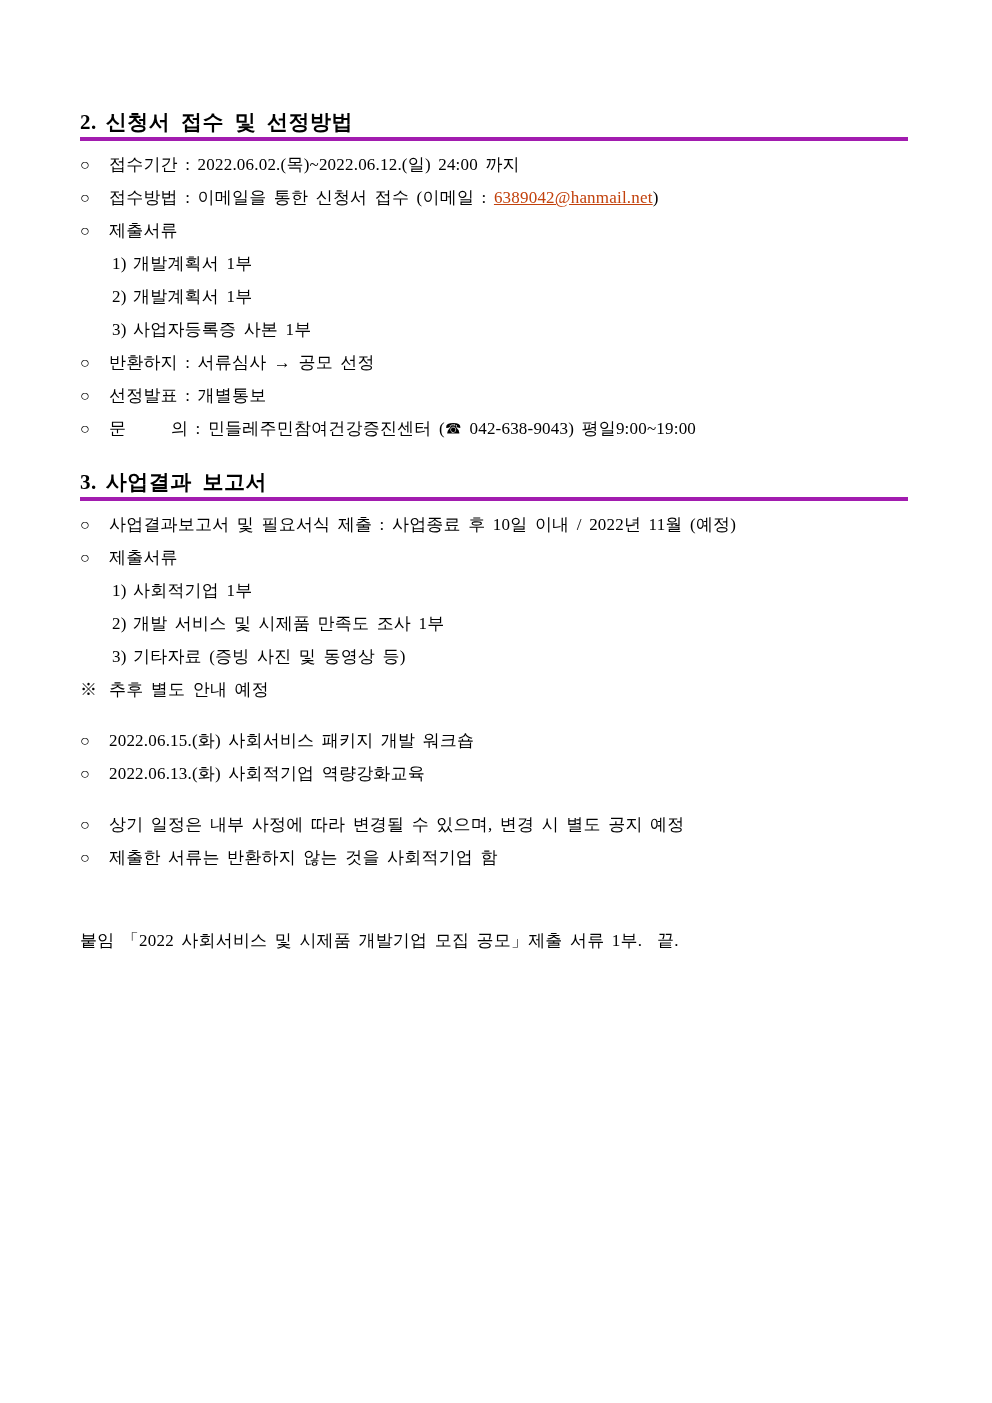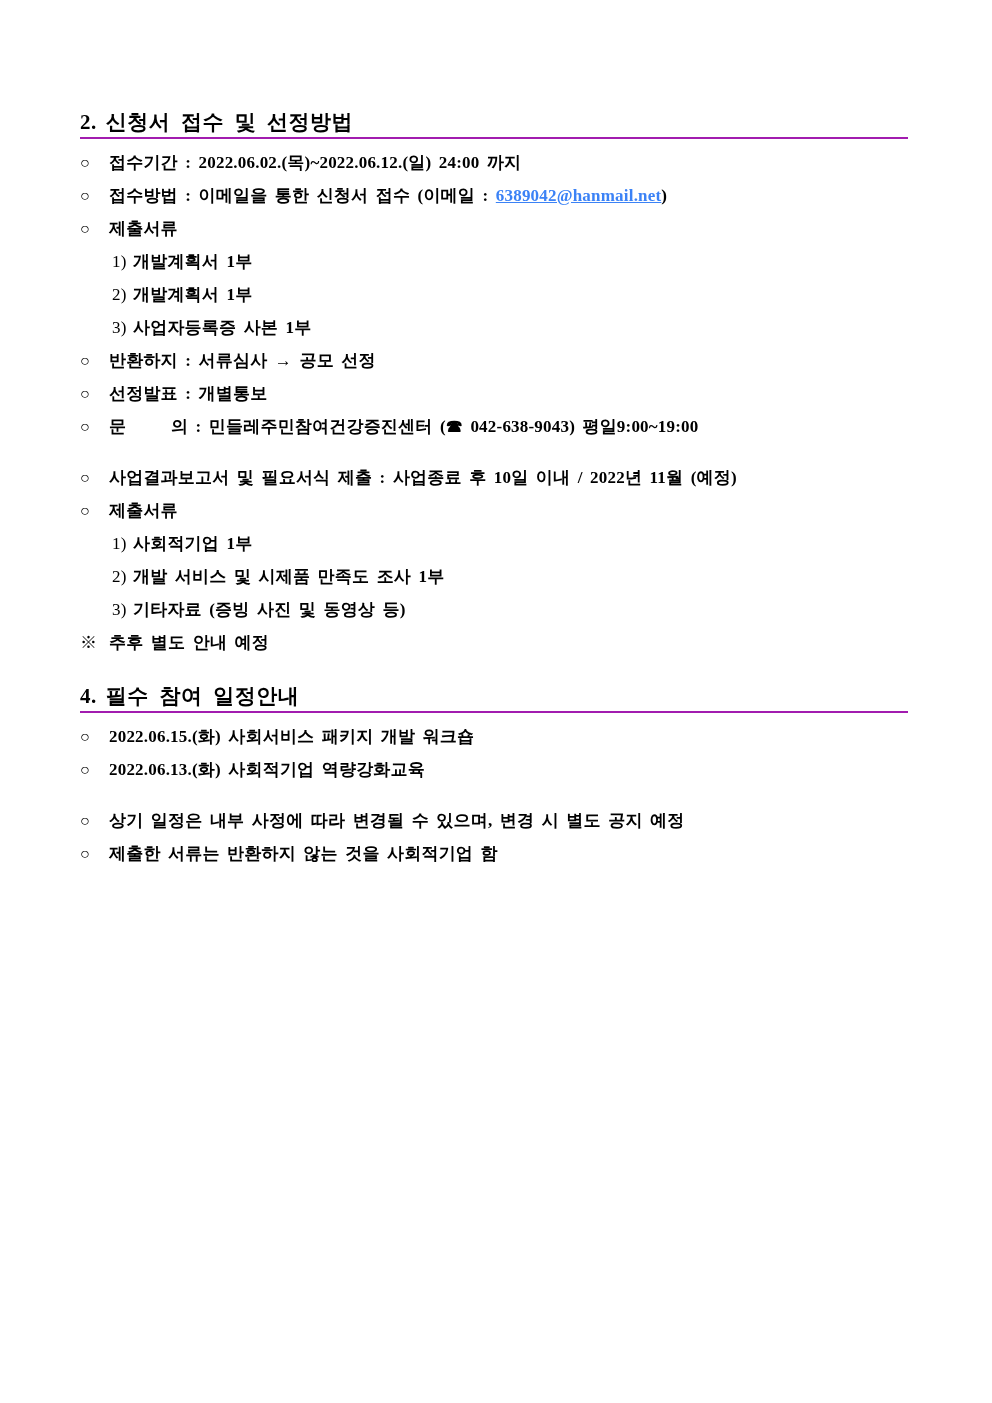--- a/index.html
+++ b/index.html
@@ -14,42 +14,42 @@
   main.doc-page {
     padding: 110px 84px 0 80px;
   }
   .doc-section + .doc-section { margin-top: 31px; }
   .section-heading {
     font-size: 21px;
     font-weight: 700;
     line-height: 25px;
     letter-spacing: 0.5px;
     word-spacing: 5px;
-    border-bottom: 2px solid #a21caf;
+    border-bottom: 4px solid #a21caf;
     padding-bottom: 2px;
     margin-bottom: 14px;
   }
   .section-number { display: inline-block; margin-right: 9px; }
   .doc-line {
     display: flex;
     align-items: baseline;
     font-size: 17px;
     line-height: 20px;
     margin-bottom: 13px;
     white-space: pre-wrap;
     word-spacing: 3px;
     letter-spacing: 0.2px;
   }
   .doc-line > .marker { flex: 0 0 29px; width: 29px; }
   .doc-line.bullet > .marker { font-size: 16px; }
   .doc-line.numbered { padding-left: 32px; }
   .doc-line.numbered > .marker { flex: 0 0 21px; width: 21px; }
-  .line-text { flex: 1 1 auto; font-weight: bold; }
+  .line-text { flex: 1 1 auto; }
   a.email-link {
-    color: #3b82f6;
+    color: #c2410c;
     text-decoration: underline;
     cursor: pointer;
   }
   .closing {
     margin-top: 63px;
     font-size: 17px;
     line-height: 20px;
     word-spacing: 3px;
     letter-spacing: 0.2px;
     white-space: pre-wrap;
@@ -66,29 +66,30 @@
       <div class="doc-line bullet"><span class="marker">○</span><span class="line-text"><span>접수방법 : 이메일을 통한 신청서 접수 (이메일 : </span><a class="email-link">6389042@hanmail.net</a><span>)</span></span></div>
       <div class="doc-line bullet"><span class="marker">○</span><span class="line-text"><span>제출서류</span></span></div>
       <div class="doc-line numbered"><span class="marker">1)</span><span class="line-text"><span>개발계획서 1부</span></span></div>
       <div class="doc-line numbered"><span class="marker">2)</span><span class="line-text"><span>개발계획서 1부</span></span></div>
       <div class="doc-line numbered"><span class="marker">3)</span><span class="line-text"><span>사업자등록증 사본 1부</span></span></div>
       <div class="doc-line bullet"><span class="marker">○</span><span class="line-text"><span>반환하지 : 서류심사 → 공모 선정</span></span></div>
       <div class="doc-line bullet"><span class="marker">○</span><span class="line-text"><span>선정발표 : 개별통보</span></span></div>
       <div class="doc-line bullet"><span class="marker">○</span><span class="line-text"><span>문      의 : 민들레주민참여건강증진센터 (☎ 042-638-9043) 평일9:00~19:00</span></span></div>
     </section>
     <section class="doc-section">
+      <div class="section-heading"><span class="section-number">3.</span><span class="section-title">사업결과 보고서</span></div>
       <div class="doc-line bullet"><span class="marker">○</span><span class="line-text"><span>사업결과보고서 및 필요서식 제출 : 사업종료 후 10일 이내 / 2022년 11월 (예정)</span></span></div>
       <div class="doc-line bullet"><span class="marker">○</span><span class="line-text"><span>제출서류</span></span></div>
       <div class="doc-line numbered"><span class="marker">1)</span><span class="line-text"><span>사회적기업 1부</span></span></div>
       <div class="doc-line numbered"><span class="marker">2)</span><span class="line-text"><span>개발 서비스 및 시제품 만족도 조사 1부</span></span></div>
       <div class="doc-line numbered"><span class="marker">3)</span><span class="line-text"><span>기타자료 (증빙 사진 및 동영상 등)</span></span></div>
       <div class="doc-line note"><span class="marker">※</span><span class="line-text"><span>추후 별도 안내 예정</span></span></div>
     </section>
     <section class="doc-section">
-      <div class="section-heading"><span class="section-number">4.</span><span class="section-title">필수 참여 일정안내</span></div>
       <div class="doc-line bullet"><span class="marker">○</span><span class="line-text"><span>2022.06.15.(화) 사회서비스 패키지 개발 워크숍</span></span></div>
       <div class="doc-line bullet"><span class="marker">○</span><span class="line-text"><span>2022.06.13.(화) 사회적기업 역량강화교육</span></span></div>
     </section>
     <section class="doc-section">
       <div class="doc-line bullet"><span class="marker">○</span><span class="line-text"><span>상기 일정은 내부 사정에 따라 변경될 수 있으며, 변경 시 별도 공지 예정</span></span></div>
       <div class="doc-line bullet"><span class="marker">○</span><span class="line-text"><span>제출한 서류는 반환하지 않는 것을 사회적기업 함</span></span></div>
     </section>
+    <p class="closing">붙임 「2022 사회서비스 및 시제품 개발기업 모집 공모」제출 서류 1부.  끝.</p>
 </main>
 
 </body></html>

